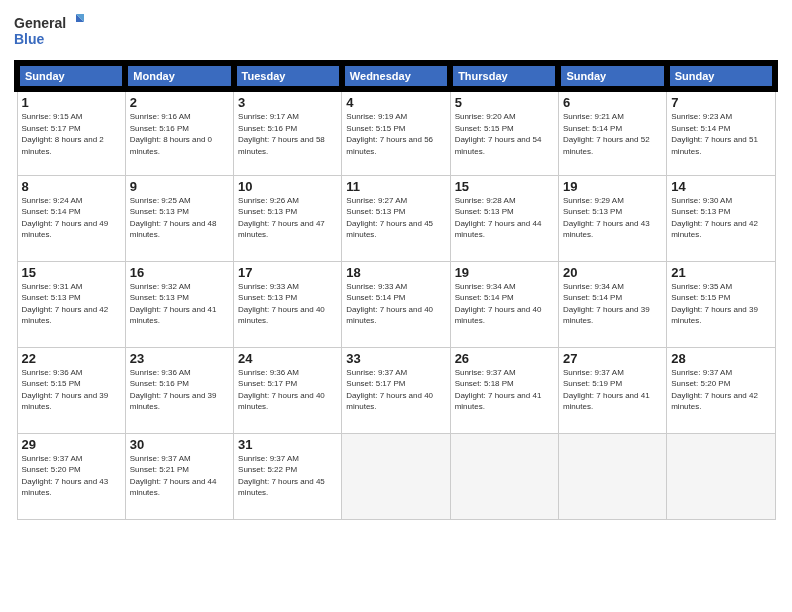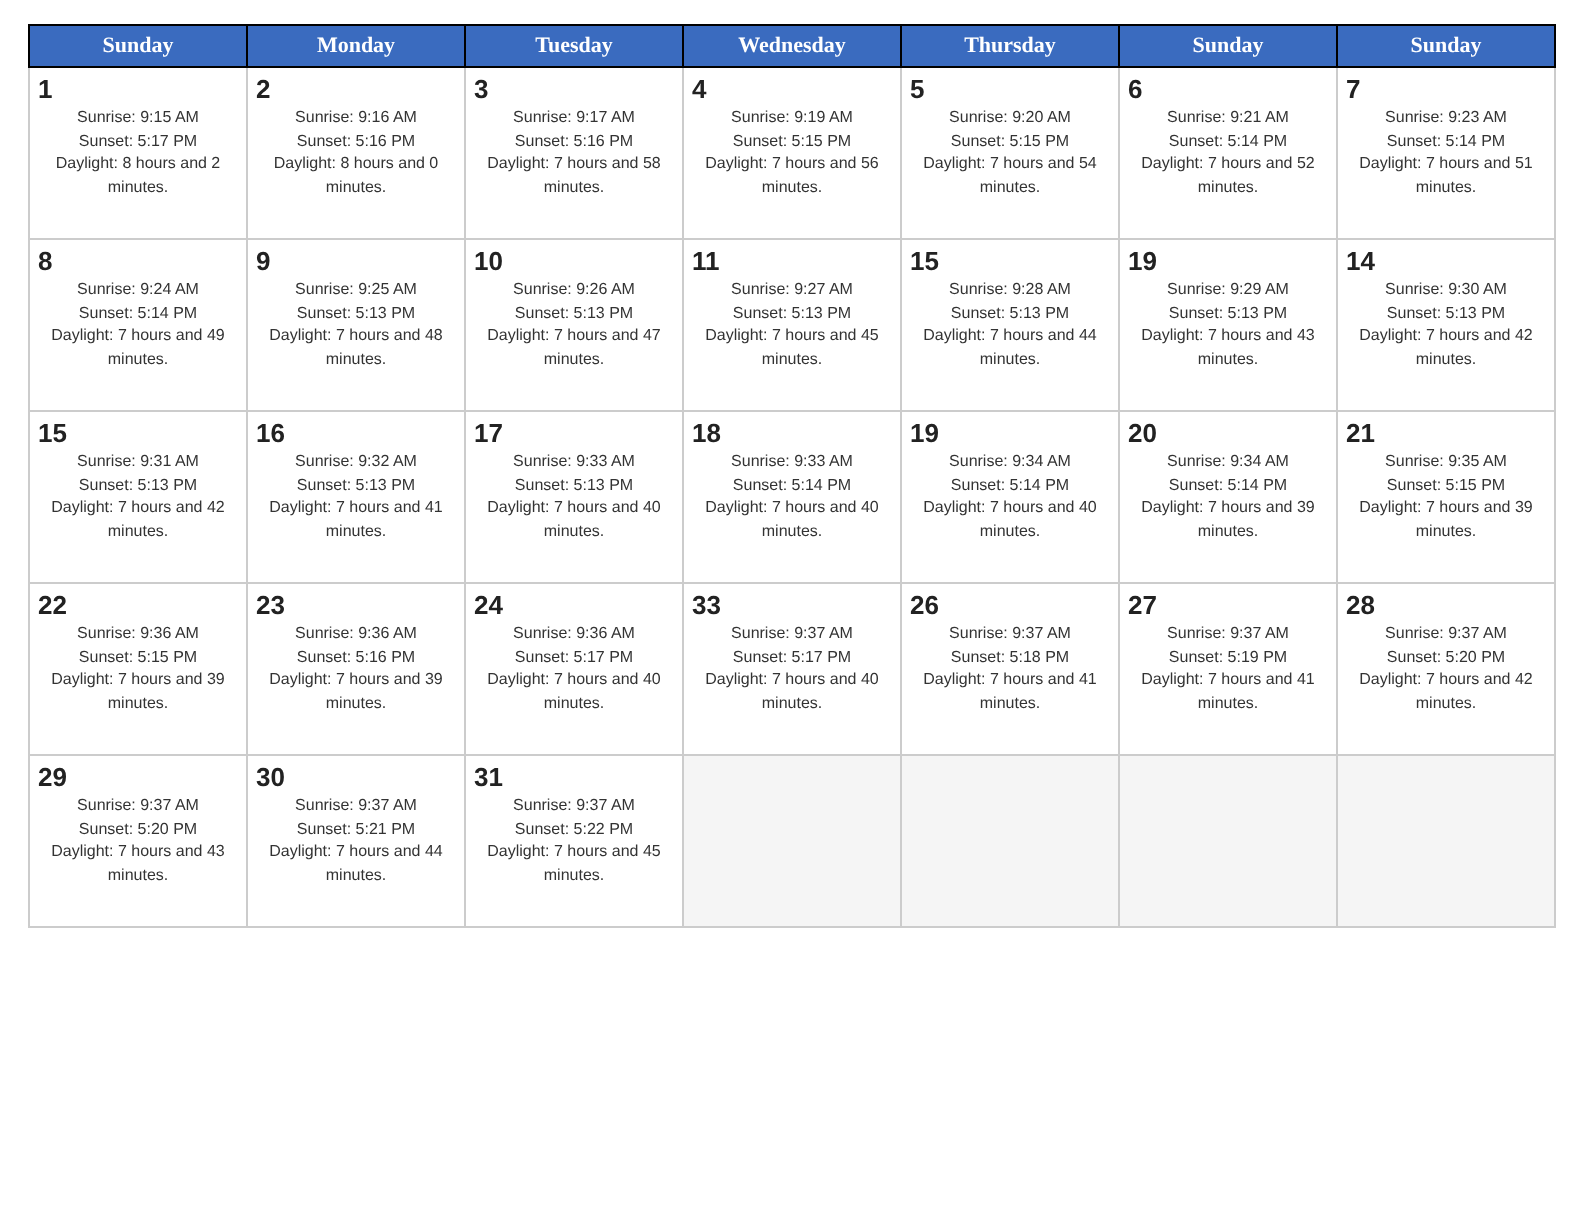--- a/index.html
+++ b/index.html
@@ -42,23 +42,22 @@
       width: 100%;
       border-collapse: collapse;
       table-layout: fixed;
     }
     .calendar th {
       background: #3a6bbf;
       color: #fff;
       font-size: 11px;
       font-weight: bold;
       padding: 4px 5px;
-      text-align: center;
-      border: 1px solid #000000;
-      font-family: Liberation Serif, serif;
+      text-align: left;
+      border: 6px solid #000000;
     }
     .calendar td {
       border: 1px solid #ccc;
       vertical-align: top;
       padding: 3px 4px;
       font-size: 8.5px;
       color: #333;
       height: 86px;
       background: #fff;
     }
@@ -69,27 +68,40 @@
       font-size: 13px;
       font-weight: bold;
       color: #222;
       display: block;
       margin-bottom: 1px;
     }
     .day-info {
       font-size: 8px;
       line-height: 1.45;
       color: #333;
-      text-align: center;
     }
   </style>
 </head>
 <body>
 
 <div class="container">
+  <div class="header">
+    <div class="logo">
+  <svg width="70" height="40" viewBox="0 0 70 40" xmlns="http://www.w3.org/2000/svg">
+    <text x="0" y="16" font-size="14" font-weight="bold" font-family="Arial" fill="#333">General</text>
+    <text x="0" y="32" font-size="14" font-weight="bold" font-family="Arial" fill="#3a6bbf">Blue</text>
+    <polygon points="62,2 70,10 62,10" fill="#3a6bbf"></polygon>
+    <polygon points="62,2 70,2 70,10" fill="#5a9fd4"></polygon>
+  </svg>
+</div>
+    <div class="title-block">
+      <div class="month-title"></div>
+      <div class="subtitle"></div>
+    </div>
+  </div>
 
   <table class="calendar">
     <thead>
       <tr id="weekday-header">
           <th>Sunday</th>
           <th>Monday</th>
           <th>Tuesday</th>
           <th>Wednesday</th>
           <th>Thursday</th>
           <th>Sunday</th>

